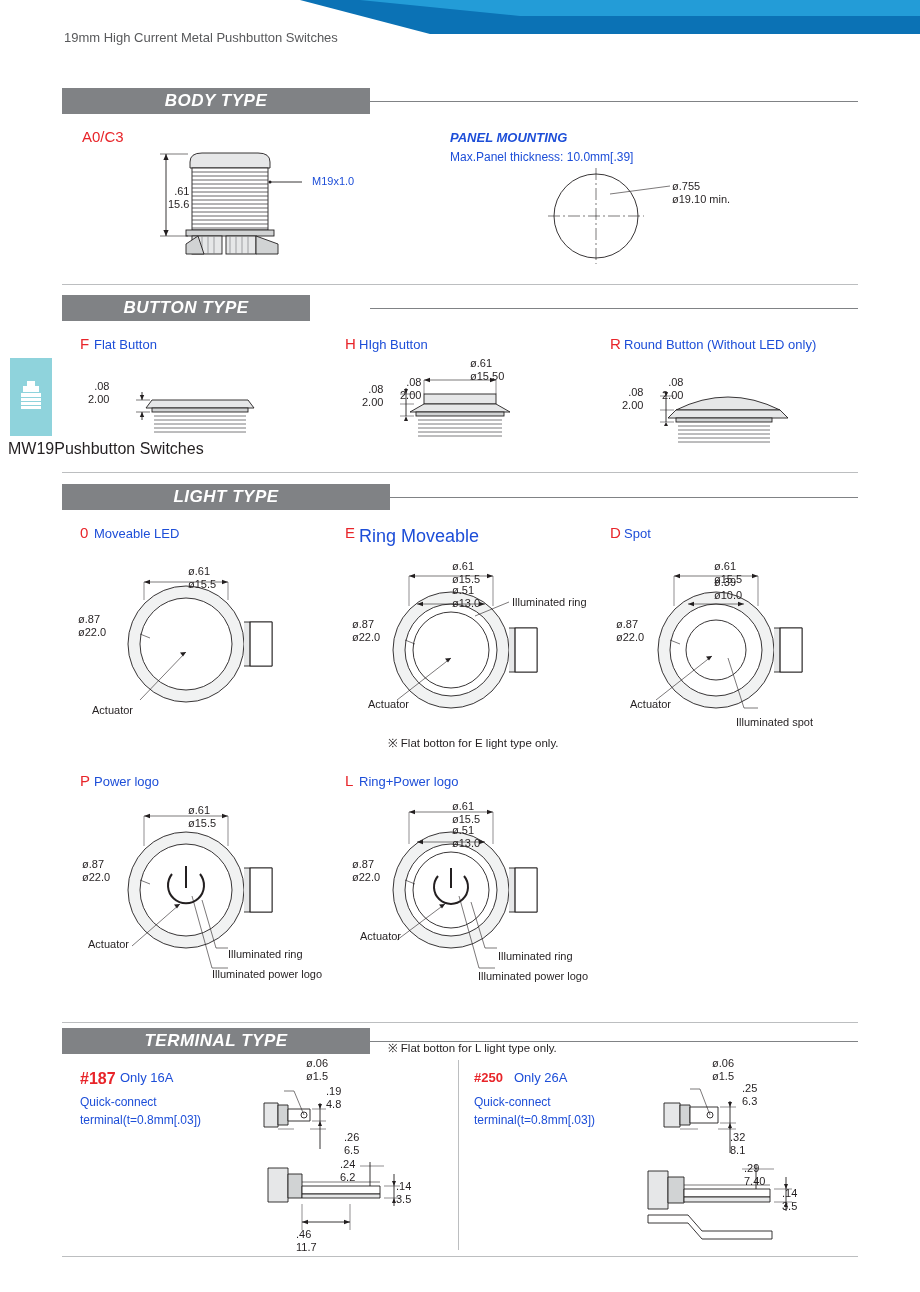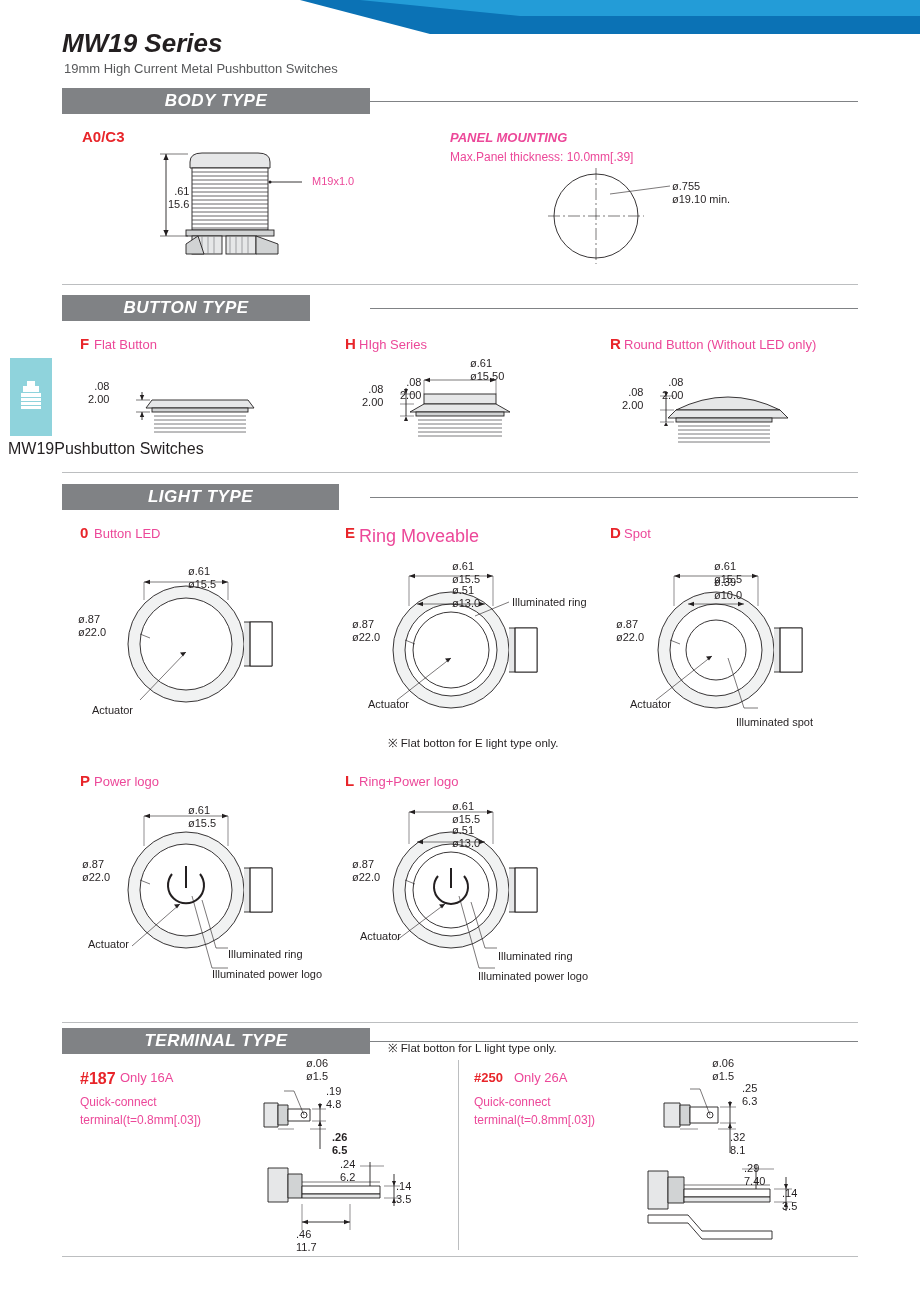--- a/index.html
+++ b/index.html
@@ -21,43 +21,42 @@
   
   .side-tab{position:absolute;left:10px;top:358px;width:42px;height:78px;background:#8fd3dc;display:flex;align-items:center;justify-content:center;}
   .side-tab svg{display:block;}
   .side-wrap{position:absolute;left:8px;top:440px;display:flex;flex-direction:row;}
   
   .sec-bar{position:absolute;height:26px;background:#808285;color:#ffffff;
            font-size:17px;font-weight:bold;font-style:italic;
            display:flex;align-items:center;justify-content:center;letter-spacing:.5px;}
   .sec-line{position:absolute;height:1px;background:#808285;}
   
-  .lbl{position:absolute;font-size:12px;color:#ec4899;white-space:nowrap;}
+  .lbl{position:absolute;font-size:12px;color:#1d4ed8;white-space:nowrap;}
   .lbl-red{color:#e8252a;}
   .lbl-b{font-weight:bold;}
   .lbl-i{font-style:italic;font-weight:bold;}
-  .lbl-code{font-size:15px;font-weight:bold;}
+  .lbl-code{font-size:15px;font-weight:normal;}
   .lbl-sm{font-size:10px;}
   .dim{position:absolute;font-size:11px;color:#231f20;line-height:1.15;white-space:nowrap;}
   .note{position:absolute;font-size:11.5px;color:#231f20;white-space:nowrap;}
   svg.fig{position:absolute;display:block;}
   .divider{position:absolute;height:1px;background:#bcbec0;}
 </style>
 </head>
 <body>
 
 <div class="banner">
   <svg width="920" height="34" viewBox="0 0 920 34">
     <polygon points="300,0 920,0 920,34 430,34" fill="#0b72b5"></polygon>
     <polygon points="360,0 920,0 920,16 520,16" fill="#28a3dd" opacity="0.85"></polygon>
   </svg>
 </div>
 
 <div class="title-block">
-  <div class="doc-title">MW19 Series</div>
   <div class="doc-sub">19mm High Current Metal Pushbutton Switches</div>
 </div>
 
 <div class="side-tab">
   <svg width="26" height="40" viewBox="0 0 26 40">
     <path d="M9 4 h8 v5 h4 v6 h-16 v-6 h4 z" fill="#ffffff"></path>
     <rect x="3" y="16" width="20" height="4" fill="#ffffff"></rect>
     <rect x="3" y="21" width="20" height="3" fill="#ffffff"></rect>
     <rect x="3" y="25" width="20" height="3" fill="#ffffff"></rect>
     <rect x="3" y="29" width="20" height="3" fill="#ffffff"></rect>
@@ -166,21 +165,21 @@
       <line x1="12" y1="26" x2="12" y2="34"></line>
     <path d="M12 14 l-2.2 -5 h4.4 z" fill="#231f20" stroke="none"></path>
     <path d="M12 26 l-2.2 5 h4.4 z" fill="#231f20" stroke="none"></path>
   </g>
 </svg>
 <div class="dim" style="left:88px;top:380px;text-align:right;">
   <span>.08</span><br><span>2.00</span>
 </div>
 
 <div class="lbl lbl-code lbl-red" style="left:345px;top:335px;">H</div>
-<div class="lbl" style="left:359px;top:337px;font-size:13px;">HIgh Series</div>
+<div class="lbl" style="left:359px;top:337px;font-size:13px;">HIgh Button</div>
 <svg class="fig" style="left:400px;top:370px;" width="170" height="86" viewBox="0 0 170 86">
   <g stroke="#231f20" fill="none" stroke-width="0.9">
 
     <line x1="24" y1="10" x2="96" y2="10" stroke-width="0.6"></line>
     <path d="M24 10 l6 -2.2 v4.4 z" fill="#231f20" stroke="none"></path>
     <path d="M96 10 l-6 -2.2 v4.4 z" fill="#231f20" stroke="none"></path>
     <line x1="24" y1="10" x2="24" y2="24" stroke-width="0.5"></line>
     <line x1="96" y1="10" x2="96" y2="24" stroke-width="0.5"></line>
 
     <rect x="24" y="24" width="72" height="10" fill="#e6e7e8"></rect>
@@ -236,25 +235,25 @@
 </svg>
 <div class="dim" style="left:622px;top:386px;text-align:right;">
   <span>.08</span><br><span>2.00</span>
 </div>
 <div class="dim" style="left:662px;top:376px;text-align:right;">
   <span>.08</span><br><span>2.00</span>
 </div>
 
 <div class="divider" style="left:62px;top:472px;width:796px;"></div>
 
-<div class="sec-bar" style="left:62px;top:484px;width:277px;">LIGHT TYPE</div>
+<div class="sec-bar" style="left:62px;top:484px;width:328px;">LIGHT TYPE</div>
 <div class="sec-line" style="left:370px;top:497px;width:488px;"></div>
 
 <div class="lbl lbl-code lbl-red" style="left:80px;top:524px;">0</div>
-<div class="lbl" style="left:94px;top:526px;font-size:13px;">Button LED</div>
+<div class="lbl" style="left:94px;top:526px;font-size:13px;">Moveable LED</div>
 <svg class="fig" style="left:110px;top:560px;" width="200" height="160" viewBox="0 0 200 160">
   <g stroke="#231f20" fill="none" stroke-width="0.9">
     <circle cx="76" cy="84" r="58" fill="#f1f2f2"></circle>
     <circle cx="76" cy="84" r="46" fill="#ffffff"></circle>
     <path d="M134 62 h28 v44 h-28" fill="#e6e7e8"></path>
     <rect x="140" y="62" width="22" height="44" fill="#ffffff"></rect>
     <line x1="140" y1="62" x2="140" y2="106" stroke-width="0.7"></line>
 
     <line x1="34" y1="22" x2="118" y2="22" stroke-width="0.6"></line>
     <path d="M34 22 l6 -2.2 v4.4 z" fill="#231f20" stroke="none"></path>
@@ -459,21 +458,21 @@
     <line x1="60" y1="54" x2="76" y2="54" stroke-width="0.5"></line>
     <line x1="70" y1="52" x2="70" y2="74"></line>
   </g>
 </svg>
 <div class="dim" style="left:306px;top:1057px;">
   <span>ø.06</span><br><span>ø1.5</span>
 </div>
 <div class="dim" style="left:326px;top:1085px;">
   <span>.19</span><br><span>4.8</span>
 </div>
-<div class="dim" style="left:332px;top:1131px;font-weight:bold;">
+<div class="dim" style="left:344px;top:1131px;">
   <span>.26</span><br><span>6.5</span>
 </div>
 
 <svg class="fig" style="left:250px;top:1160px;" width="200" height="90" viewBox="0 0 200 90">
   <g stroke="#231f20" fill="none" stroke-width="0.9">
     <path d="M18 8 h20 v34 h-20 z" fill="#e6e7e8"></path>
     <path d="M38 14 h14 v24 h-14 z" fill="#d1d3d4"></path>
     <path d="M52 26 h78 v8 h-78 z" fill="#ffffff"></path>
     <path d="M52 34 h78 v4 h-78 z" fill="#e6e7e8"></path>
     <line x1="52" y1="22" x2="130" y2="22" stroke-width="0.6"></line>

